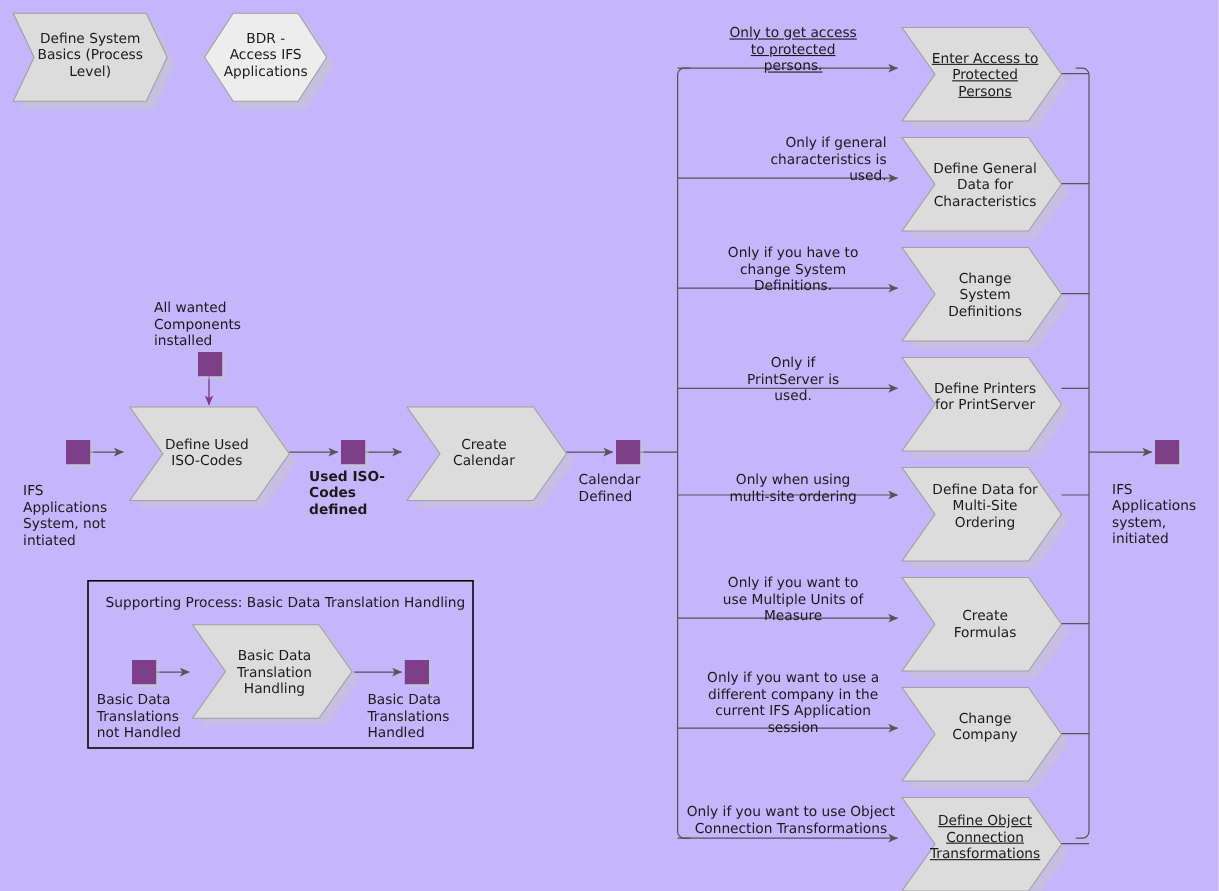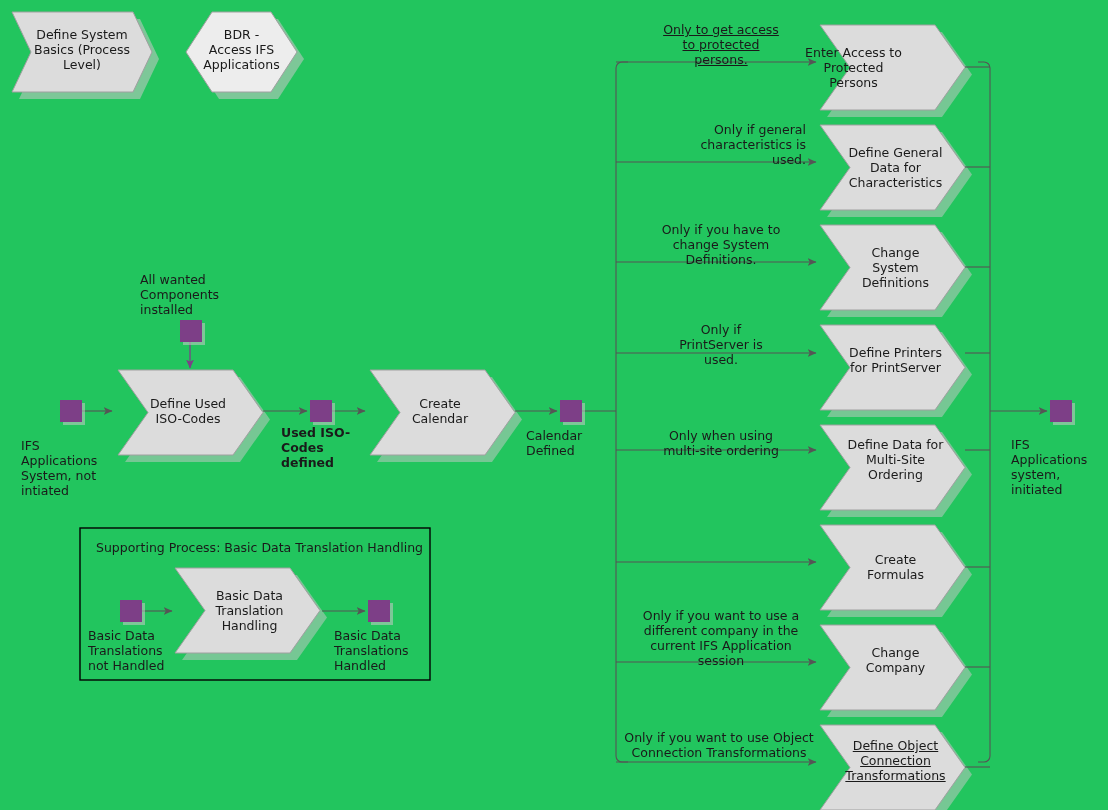--- a/index.html
+++ b/index.html
@@ -8,21 +8,21 @@
     background: #ffffff;
   }
   body {
     font-family: "DejaVu Sans", sans-serif;
     color: #1a1a1a;
   }
   #canvas {
     position: relative;
     width: 1108px;
     height: 810px;
-    background: #22c55e;
+    background: #c4b5fd;
     overflow: hidden;
   }
   svg.layer {
     position: absolute;
     left: 0;
     top: 0;
     width: 1108px;
     height: 810px;
     pointer-events: none;
   }
@@ -246,28 +246,31 @@
 characteristics is
 used.</div>
   <div class="edge-label" style="left:636px; top:222px; width:170px;">Only if you have to
 change System
 Definitions.</div>
   <div class="edge-label" style="left:636px; top:322px; width:170px;">Only if
 PrintServer is
 used.</div>
   <div class="edge-label" style="left:636px; top:428px; width:170px;">Only when using
 multi-site ordering</div>
+  <div class="edge-label" style="left:631px; top:522px; width:180px;">Only if you want to
+use Multiple Units of
+Measure</div>
   <div class="edge-label" style="left:626px; top:608px; width:190px;">Only if you want to use a
 different company in the
 current IFS Application
 session</div>
   <div class="edge-label" style="left:621px; top:730px; width:196px;">Only if you want to use Object
 Connection Transformations</div>
 
-  <div class="node-label" style="left:791px; top:45px; width:125px;">Enter Access to
+  <div class="node-label" style="left:833px; top:45px; width:125px;text-decoration:underline;">Enter Access to
 Protected
 Persons</div>
   <div class="node-label" style="left:833px; top:145px; width:125px;">Define General
 Data for
 Characteristics</div>
   <div class="node-label" style="left:833px; top:245px; width:125px;">Change
 System
 Definitions</div>
   <div class="node-label" style="left:829px; top:345px; width:133px;">Define Printers
 for PrintServer</div>

